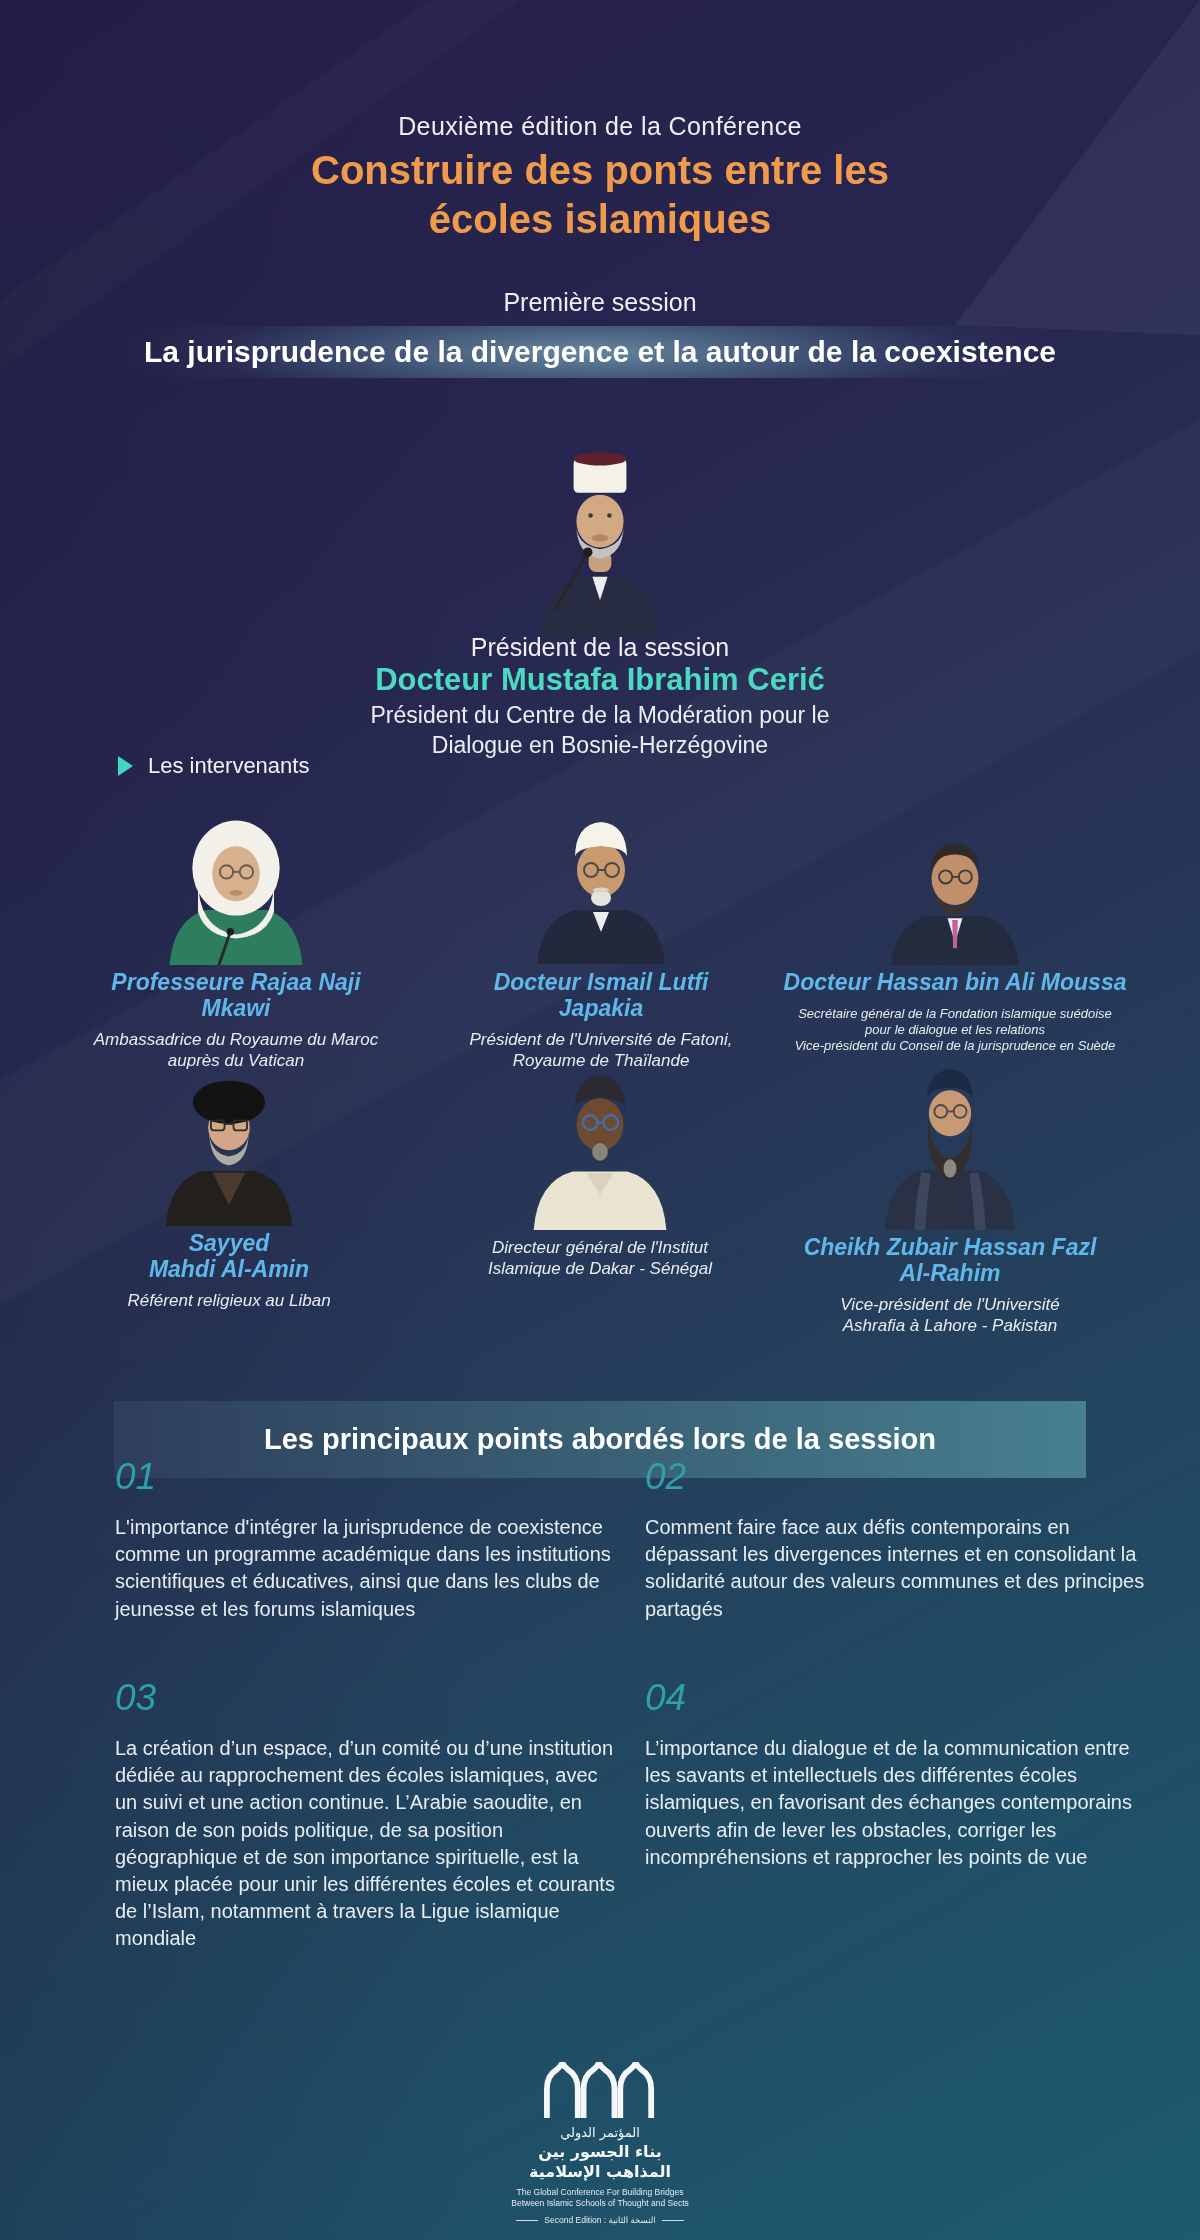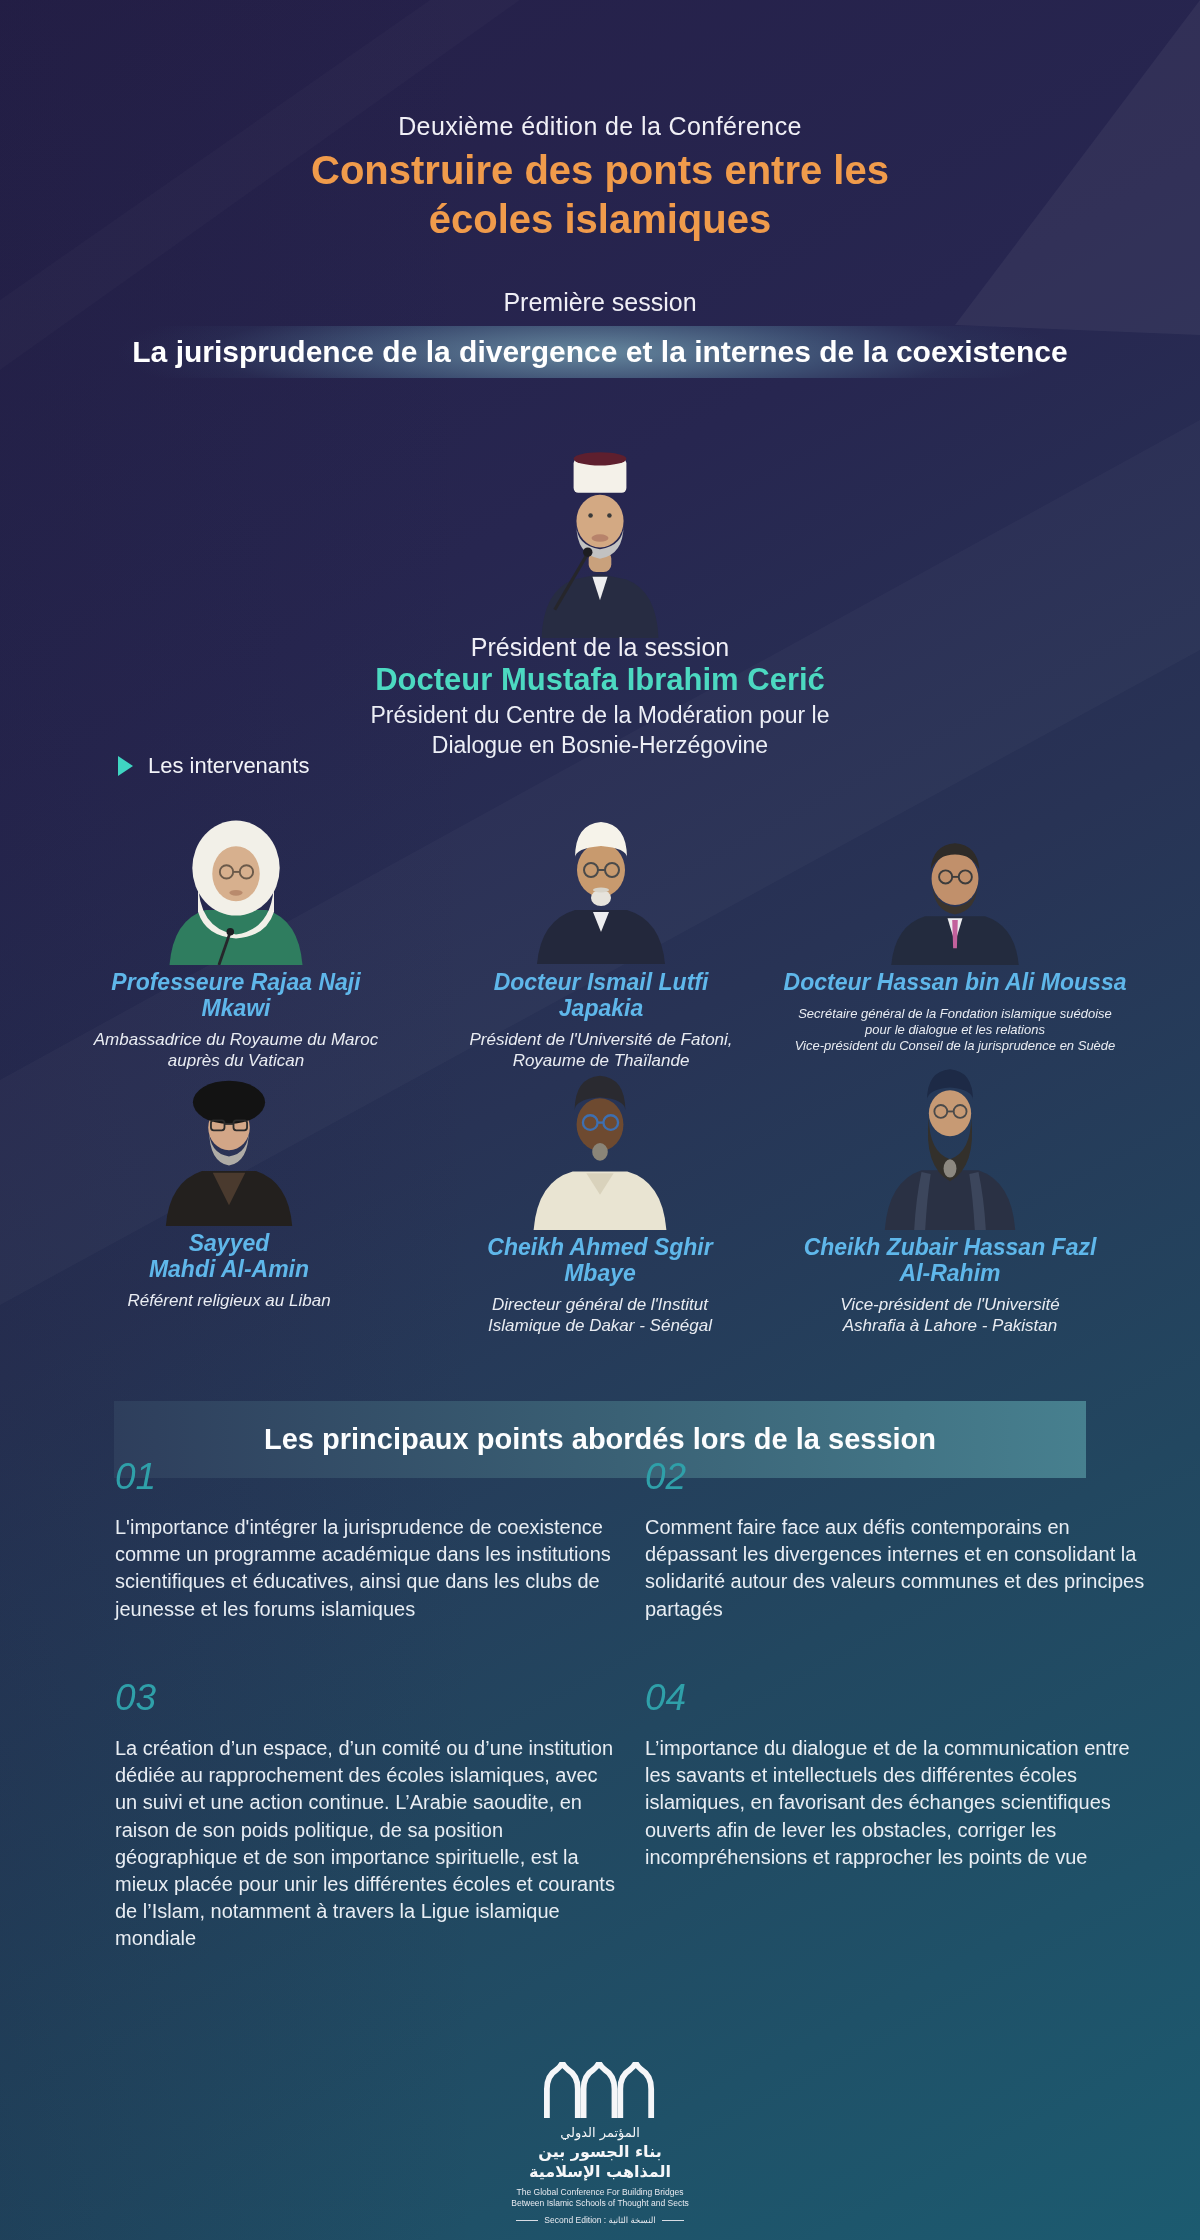--- a/index.html
+++ b/index.html
@@ -83,21 +83,21 @@
     <polygon points="955,325 1200,0 1200,335" fill="#ffffff" opacity="0.05"></polygon>
     <polygon points="0,1080 1200,420 1200,650 0,1305" fill="#ffffff" opacity="0.028"></polygon>
     <polygon points="0,300 430,0 520,0 0,370" fill="#ffffff" opacity="0.02"></polygon>
   </svg>
 
   <div class="kicker ctr">Deuxième édition de la Conférence</div>
   <h1 class="main-title ctr"><span>Construire des ponts entre les écoles islamiques</span></h1>
   <div class="session-label ctr">Première session</div>
 
   <div class="session-band">
-    <span>La jurisprudence de la divergence et la internes de la coexistence</span>
+    <span>La jurisprudence de la divergence et la autour de la coexistence</span>
   </div>
 
   <div class="president-photo">
     <svg width="240" height="198" viewBox="0 0 240 210">
       <path d="M58,210 Q60,160 92,148 L120,142 L148,148 Q180,160 182,210 Z" fill="#272C42"></path>
       <polygon points="112,145 128,145 120,170" fill="#EDEDEF"></polygon>
       <rect x="108" y="118" width="24" height="22" rx="8" fill="#C9A17C"></rect>
       <ellipse cx="120" cy="86" rx="25" ry="28" fill="#D3A983"></ellipse>
       <path d="M95,90 Q95,122 120,126 Q145,122 145,90 Q145,112 120,116 Q95,112 95,90 Z" fill="#C2C2C2"></path>
       <ellipse cx="120" cy="104" rx="9" ry="4" fill="#B7836B"></ellipse>
@@ -204,22 +204,20 @@
         <path d="M42,170 Q46,120 82,110 L138,110 Q174,120 178,170 Z" fill="#E9E4D2"></path>
         <path d="M96,112 L124,112 L110,134 Z" fill="#D9D2BC"></path>
         <ellipse cx="110" cy="62" rx="24" ry="27" fill="#6E4A30"></ellipse>
         <path d="M84,48 Q84,14 110,12 Q136,14 136,48 Q136,36 110,34 Q84,36 84,48 Z" fill="#2A2A30"></path>
         <circle cx="100" cy="60" r="7.5" fill="none" stroke="#3E6FB0" stroke-width="2.4"></circle>
         <circle cx="121" cy="60" r="7.5" fill="none" stroke="#3E6FB0" stroke-width="2.4"></circle>
         <line x1="107" y1="60" x2="114" y2="60" stroke="#3E6FB0" stroke-width="2.4"></line>
         <ellipse cx="110" cy="90" rx="8" ry="9" fill="#8A8578"></ellipse>
       </svg>
     </div>
-    <div class="sp-name pre">Cheikh Ahmed Sghir
-Mbaye</div>
     <div class="sp-title pre">Directeur général de l'Institut
 Islamique de Dakar - Sénégal</div>
   </div>
 
   <div class="speaker s6">
     <div class="sp-photo">
       <svg width="230" height="170" viewBox="0 0 230 185">
         <path d="M44,185 Q48,132 84,120 L146,120 Q182,132 186,185 Z" fill="#2A3144"></path>
         <path d="M84,122 Q78,150 76,185 L88,185 Q90,150 94,124 Z" fill="#3C465C"></path>
         <path d="M146,122 Q152,150 154,185 L142,185 Q140,150 136,124 Z" fill="#3C465C"></path>
@@ -249,21 +247,21 @@
   <div class="point p2">
     <div class="pt-num">02</div>
     <div class="pt-text">Comment faire face aux défis contemporains en dépassant les divergences internes et en consolidant la solidarité autour des valeurs communes et des principes partagés</div>
   </div>
   <div class="point p3">
     <div class="pt-num">03</div>
     <div class="pt-text">La création d’un espace, d’un comité ou d’une institution dédiée au rapprochement des écoles islamiques, avec un suivi et une action continue. L’Arabie saoudite, en raison de son poids politique, de sa position géographique et de son importance spirituelle, est la mieux placée pour unir les différentes écoles et courants de l’Islam, notamment à travers la Ligue islamique mondiale</div>
   </div>
   <div class="point p4">
     <div class="pt-num">04</div>
-    <div class="pt-text">L’importance du dialogue et de la communication entre les savants et intellectuels des différentes écoles islamiques, en favorisant des échanges scientifiques ouverts afin de lever les obstacles, corriger les incompréhensions et rapprocher les points de vue</div>
+    <div class="pt-text">L’importance du dialogue et de la communication entre les savants et intellectuels des différentes écoles islamiques, en favorisant des échanges contemporains ouverts afin de lever les obstacles, corriger les incompréhensions et rapprocher les points de vue</div>
   </div>
 
   <div class="footer">
 
     <div class="logo-col logo-conf">
       <svg width="118" height="56" viewBox="0 0 120 58">
         <g fill="none" stroke="#F5F6F8" stroke-width="6" stroke-linejoin="round">
           <path d="M5,58 V28 Q5,14 15,8 Q19,5 21,1 Q23,5 27,8 Q37,14 37,28 V58"></path>
           <path d="M43,58 V28 Q43,14 53,8 Q57,5 59,1 Q61,5 65,8 Q75,14 75,28 V58"></path>
           <path d="M81,58 V28 Q81,14 91,8 Q95,5 97,1 Q99,5 103,8 Q113,14 113,28 V58"></path>

